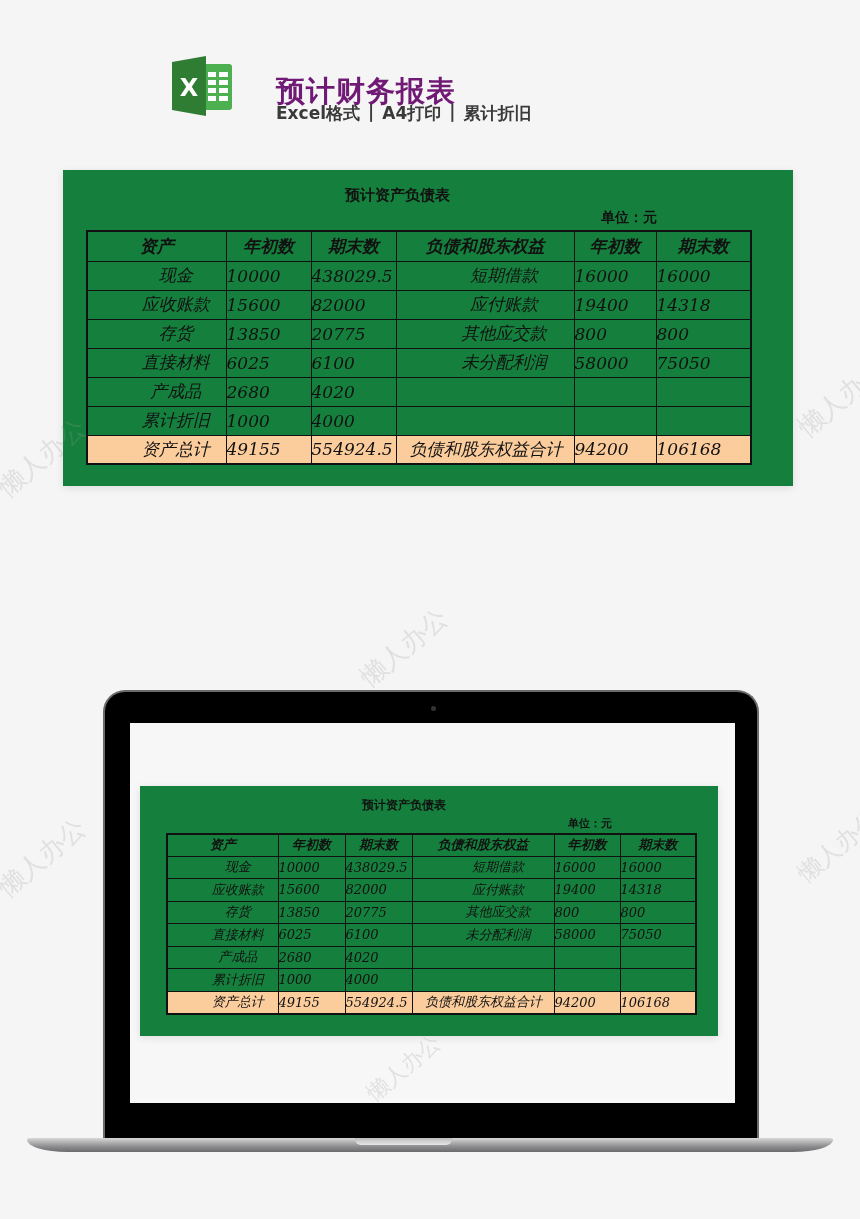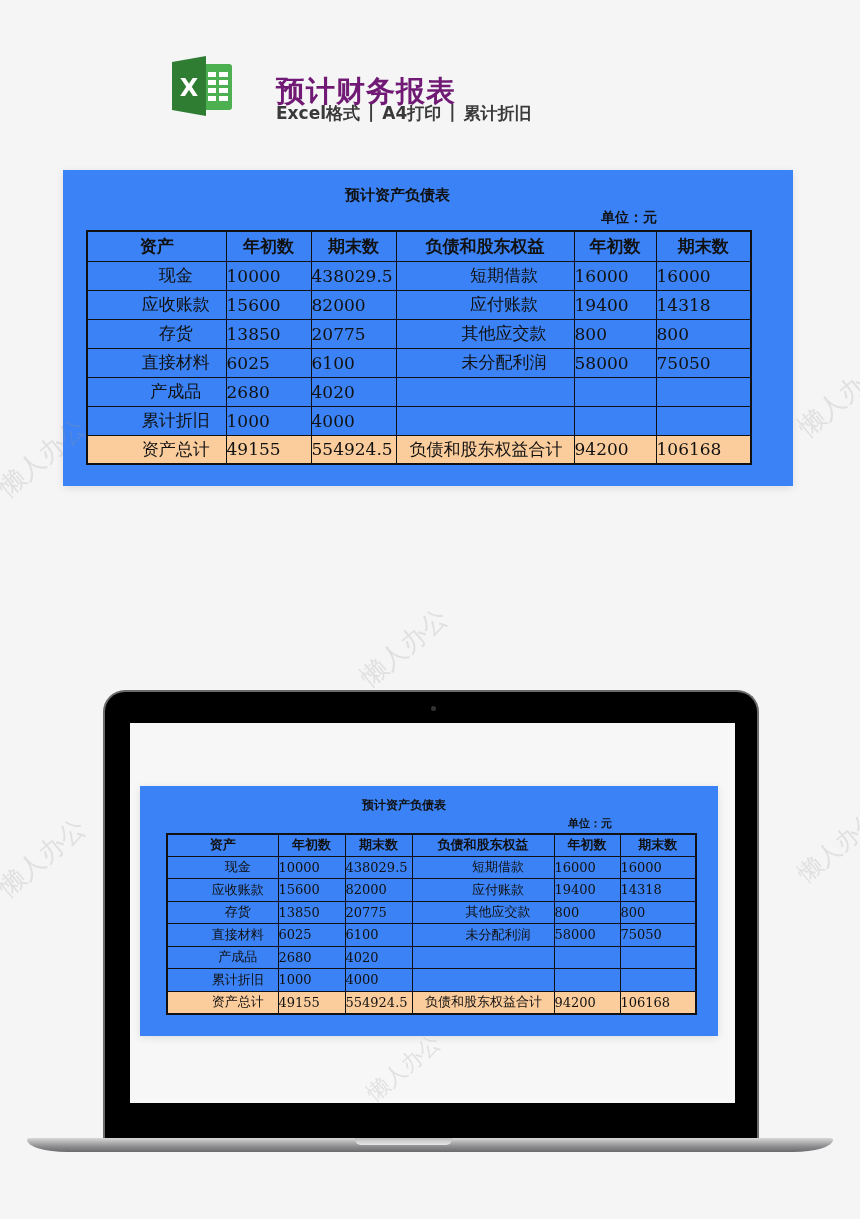--- a/index.html
+++ b/index.html
@@ -6,28 +6,28 @@
   html, body { width: 860px; height: 1219px; background: #f5f5f5; overflow: hidden; }
   body { position: relative; font-family: "DejaVu Sans", sans-serif; }
 
   
   .logo { position: absolute; left: 170px; top: 56px; width: 64px; height: 60px; }
   .title { position: absolute; left: 276px; top: 72px; font-size: 29px; font-weight: bold; color: #701a75; letter-spacing: 1px; }
   .subtitle { position: absolute; left: 276px; top: 102px; font-size: 17px; font-weight: bold; color: #3a3a3a; display: flex; gap: 8px; white-space: nowrap; }
   .subtitle .sep { color: #3a3a3a; font-weight: bold; }
 
   
-  .card { position: absolute; background: #3b82f6; box-shadow: 0 2px 8px rgba(0,0,0,0.10); }
+  .card { position: absolute; background: #15803d; box-shadow: 0 2px 8px rgba(0,0,0,0.10); }
   .card-top { left: 63px; top: 170px; width: 730px; height: 316px; }
   .sheet-title { position: absolute; font-family: "DejaVu Serif", serif; font-weight: bold; color: #111; }
   .unit { position: absolute; font-family: "DejaVu Serif", serif; color: #111; font-weight: bold; }
 
   table.bs { position: absolute; border-collapse: collapse; font-family: "DejaVu Serif", serif; color: #111; table-layout: fixed; }
   table.bs td, table.bs th { border: 1.5px solid #111; white-space: nowrap; overflow: hidden; }
-  table.bs { border: 2.5px solid #111; }
+  table.bs { border: 2.5px solid #111; font-style: italic; }
   table.bs th { font-family: "DejaVu Sans", sans-serif; font-weight: bold; text-align: center; }
   table.bs td.lbl { text-align: center; }
   table.bs td.num { text-align: left; }
   table.bs tr.total td { background: #fbcc9c; margin-left: 38px; }
 
   
   .t-top { left: 86px; top: 230px; width: 664px; font-size: 17px; }
   .t-top th { height: 30px; font-size: 17px; }
   .t-top td { height: 29px; }
   .t-top td.lbl { padding-left: 38px; }

